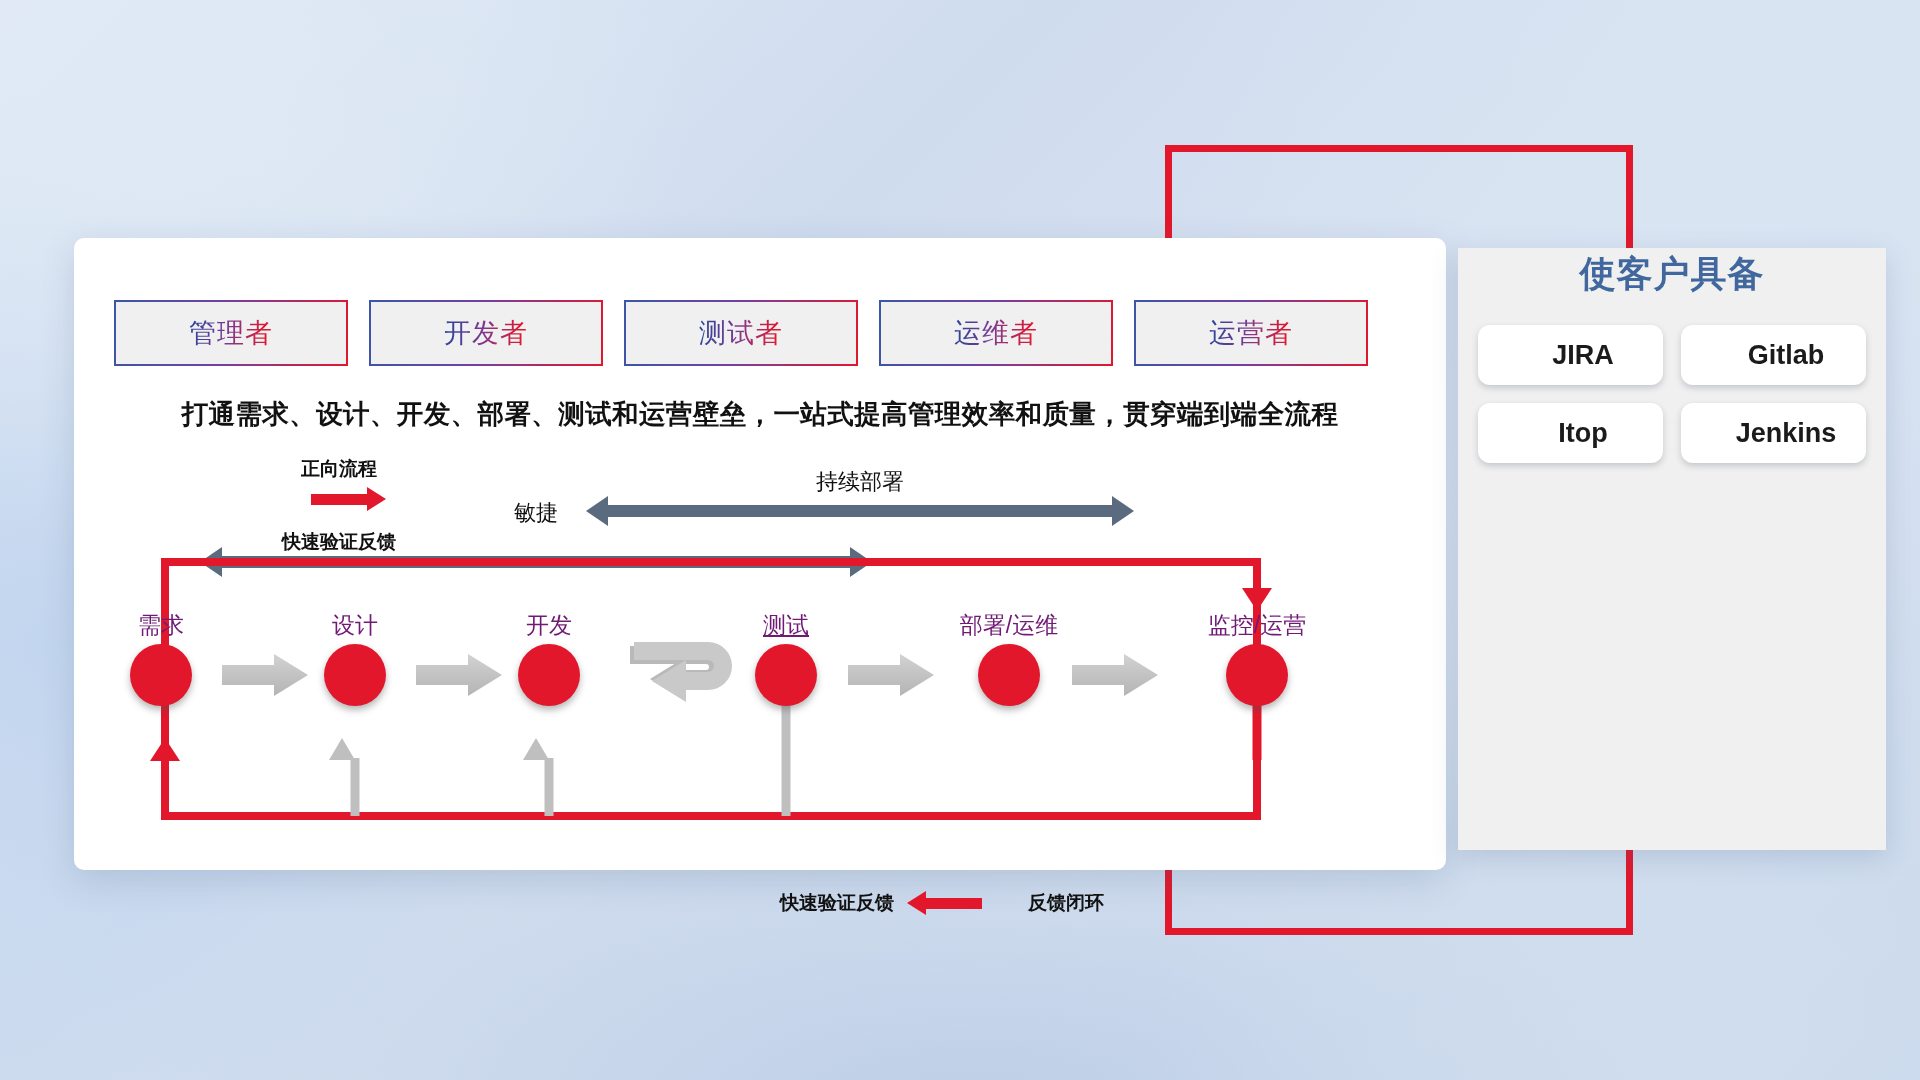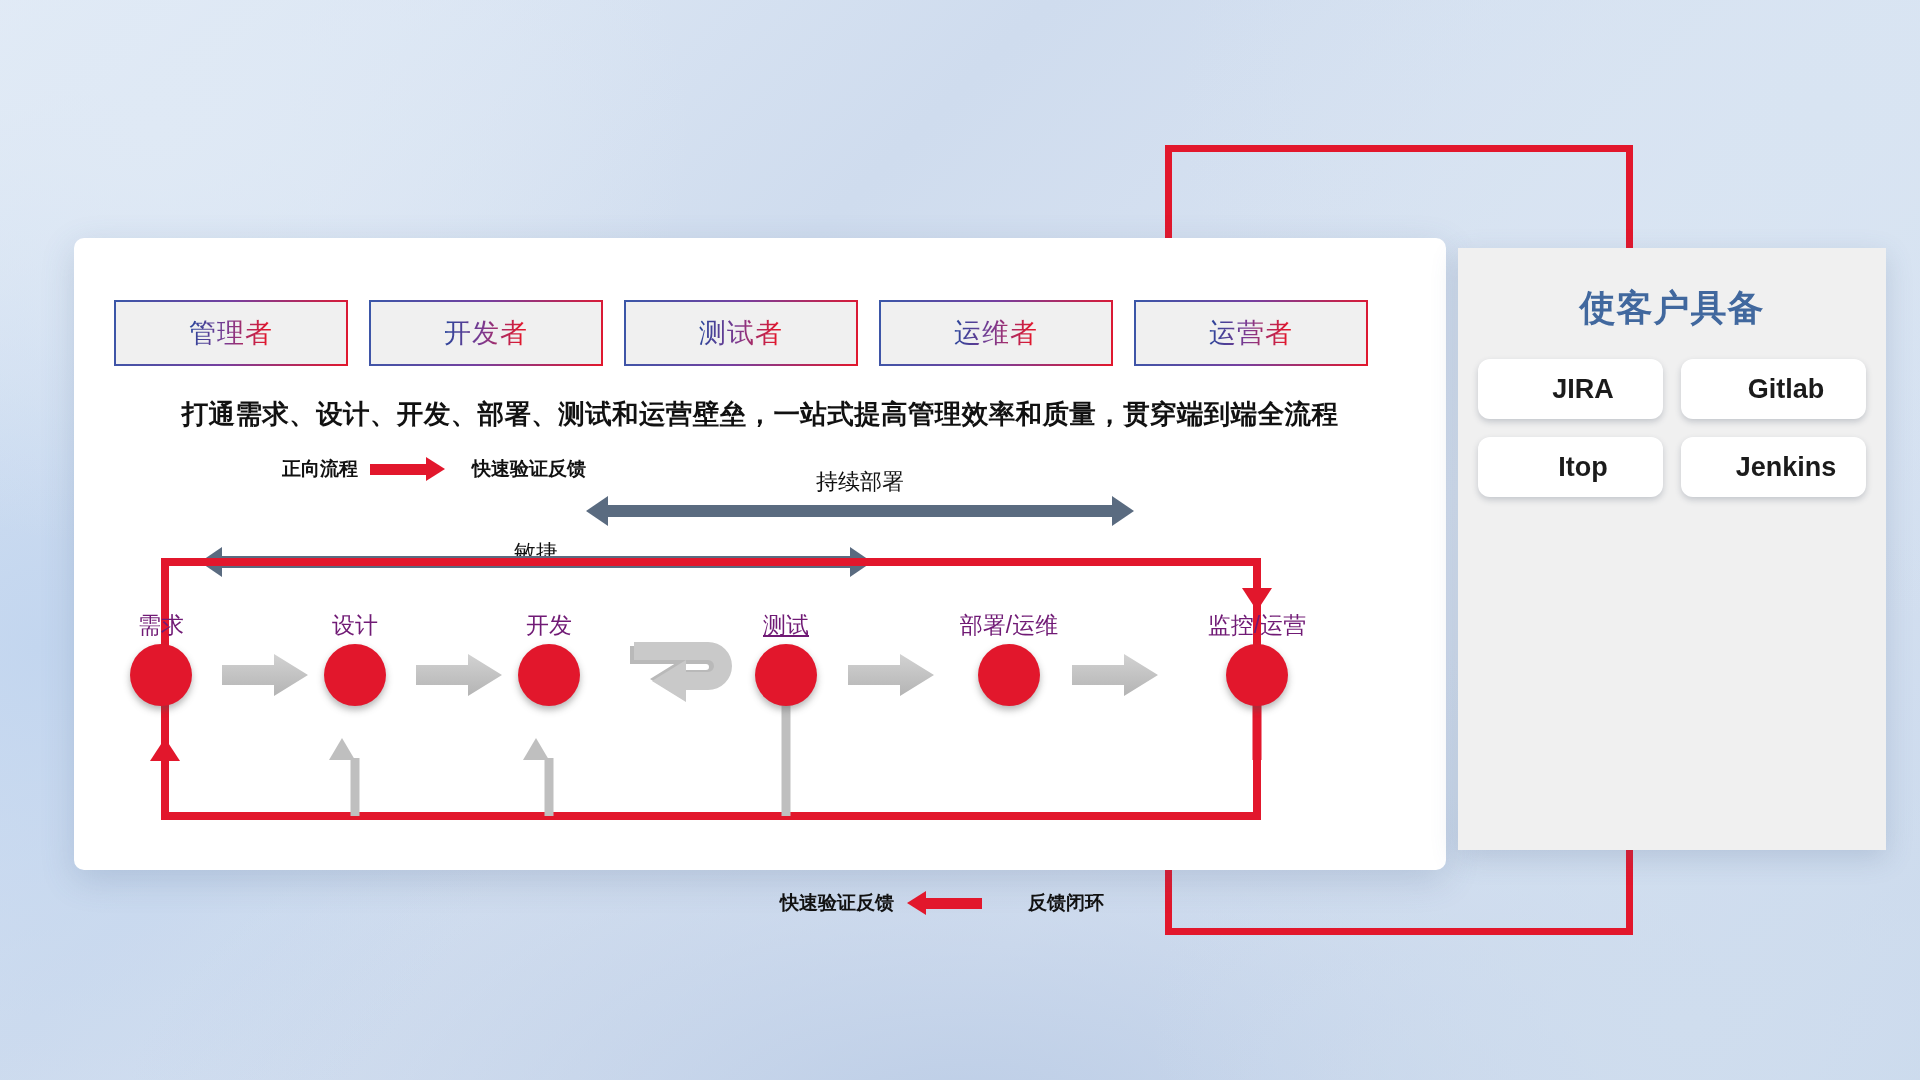--- a/index.html
+++ b/index.html
@@ -86,21 +86,21 @@
   .stem-gray{ position:absolute; width:9px; background:#BFBFBF; transform:translateX(-50%); }
   .upar-red{ position:absolute; transform:translateX(-50%); }
   .upar-gray{ position:absolute; transform:translateX(-50%); }
 
   
   .panel{
     position:absolute; left:1458px; top:248px; width:428px; height:602px;
     background:#F0F0F0; box-shadow:0 8px 26px rgba(70,95,135,.20);
   }
   .panel-title{ text-align:center; color:#41689E; font-weight:bold;
-                font-size:36px; line-height:1.42; padding-top:34px; letter-spacing:1px; }
+                font-size:36px; line-height:1.42; letter-spacing:1px; }
   .tools{ margin:26px 20px 0 20px; display:flex; flex-wrap:wrap; gap:18px 18px; }
   .chip{
     background:#fff; border-radius:12px; height:60px;
     display:flex; align-items:center; justify-content:center;
     font-size:27px; font-weight:bold; color:#1b1b1b;
     box-shadow:0 3px 6px rgba(60,70,90,.24);
     flex:0 0 calc(50% - 9px);
     padding-left:25px;
   }
   .chip.wide{ flex:0 0 100%; }
@@ -131,31 +131,31 @@
       <div class="role">
           <span>运维者</span>
         </div>
       <div class="role">
           <span>运营者</span>
         </div>
     </div>
 
     <div class="headline">打通需求、设计、开发、部署、测试和运营壁垒，一站式提高管理效率和质量，贯穿端到端全流程</div>
 
-    <div class="lblrow" style="left:208px; top:218px;">
+    <div class="lblrow" style="left:208px; top:218px;flex-direction:column;">
       <span>正向流程</span>
       <span class="arrow-red-r"></span>
       <span style="width:22px"></span>
       <span>快速验证反馈</span>
     </div>
 
     <div class="dbl-cap" style="left:530px; top:217px; width:512px;margin-top:12px;">持续部署</div>
     <div class="dbl" style="left:534px; top:267px; width:504px;"></div>
 
-    <div class="dbl-cap" style="left:142px; top:260px; width:640px;margin-top:40px;">敏捷</div>
+    <div class="dbl-cap" style="left:142px; top:260px; width:640px;">敏捷</div>
     <div class="dbl" style="left:148px; top:318px; width:628px;"></div>
 
     <div class="rail" style="left:87px; top:320px; width:1100px; height:8px;"></div>
     <div class="rail" style="left:87px; top:320px; width:8px; height:262px;"></div>
     <div class="rail" style="left:87px; top:574px; width:1100px; height:8px;"></div>
     <div class="rail" style="left:1179px; top:320px; width:8px; height:262px;"></div>
 
     <div style="position:absolute; left:1168px; top:350px;
                 border-left:15px solid transparent; border-right:15px solid transparent;
                 border-top:23px solid #E2172C;"></div>

